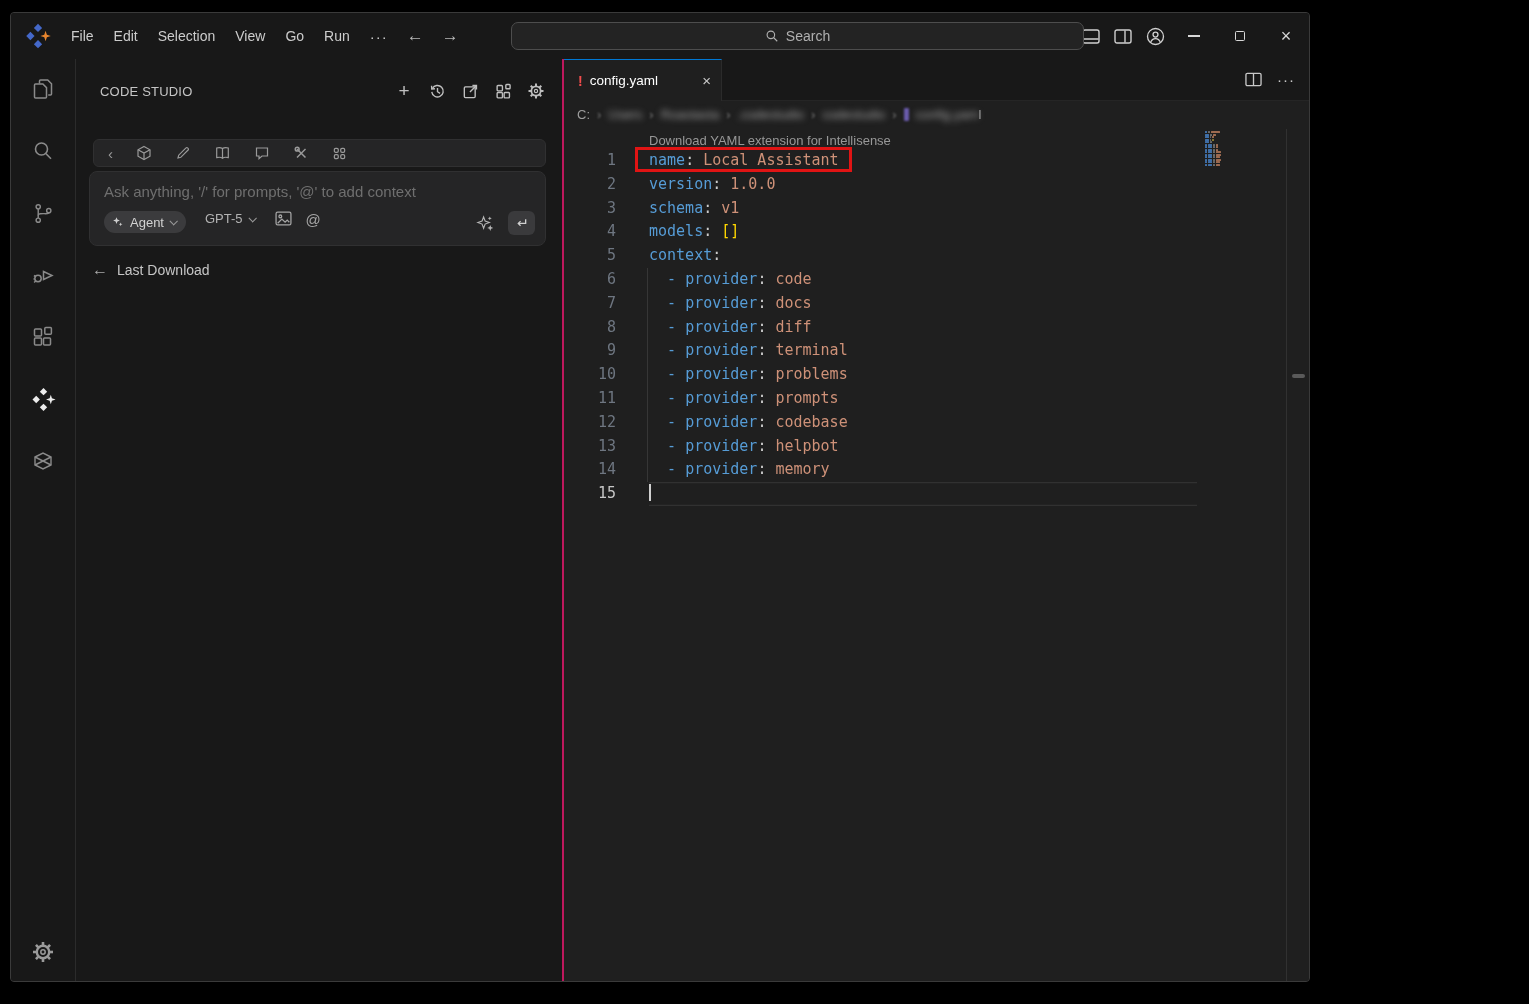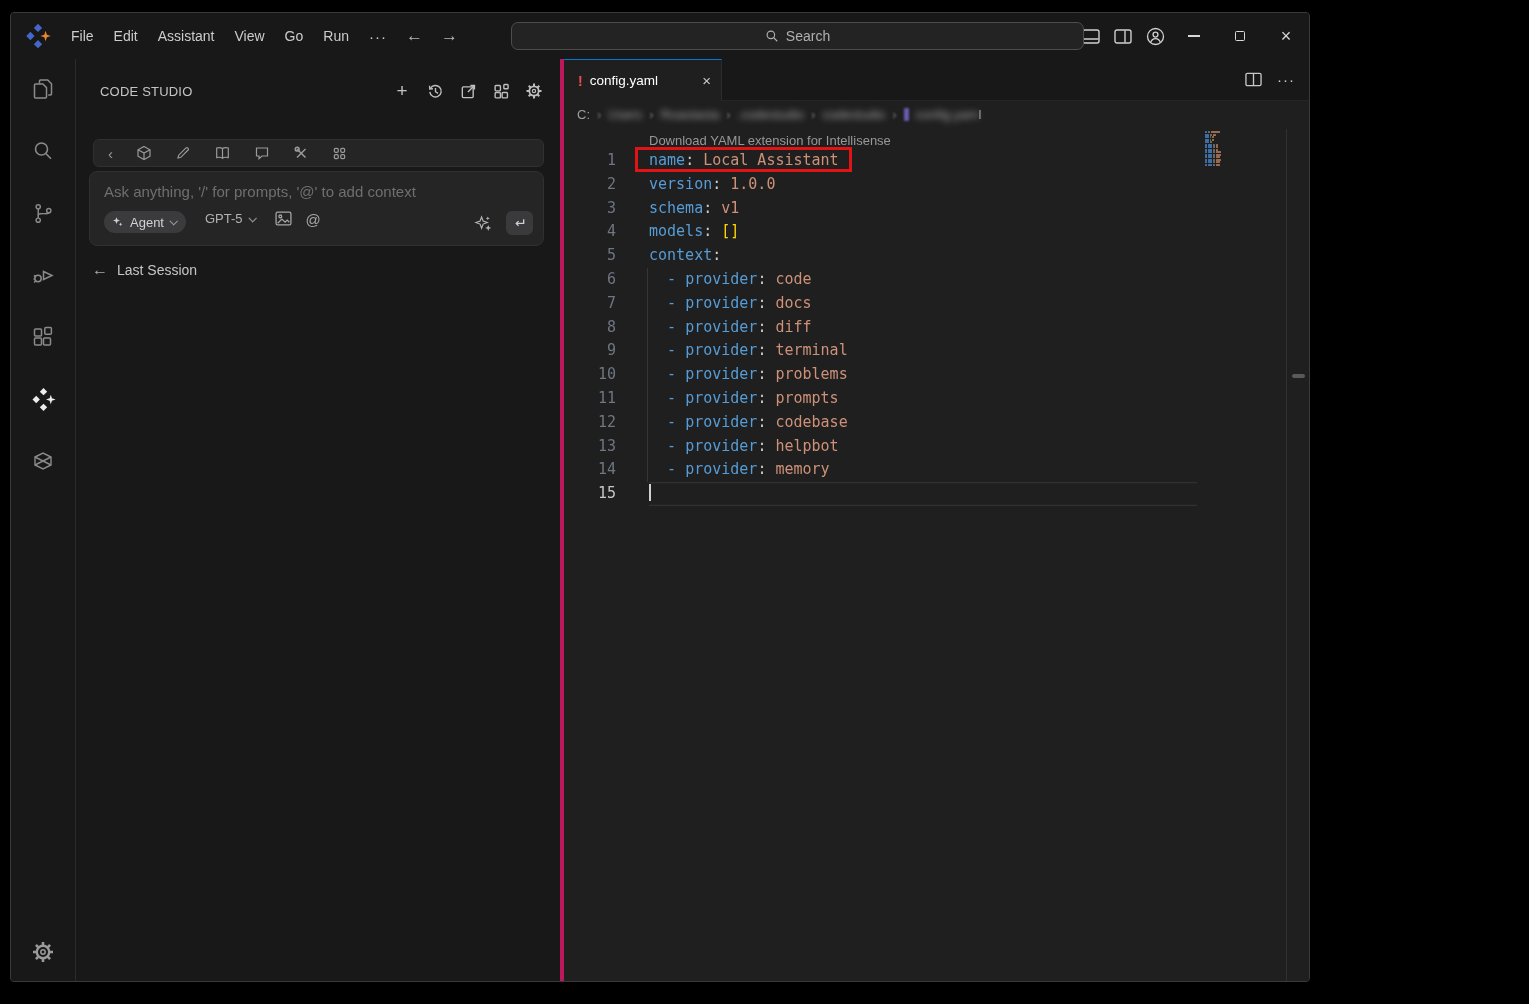--- a/index.html
+++ b/index.html
@@ -26,21 +26,21 @@
   .close-x { font-size:18px; font-weight:300; }
 
   
   .main { flex:1; display:flex; min-height:0; }
   .activitybar { flex:0 0 65px; background:var(--shell_bg,#181818); border-right:1px solid #2b2b2b;
                  display:flex; flex-direction:column; align-items:center; padding-top:17px; gap:36px; }
   .ab-icon { width:26px; height:26px; display:flex; align-items:center; justify-content:center; }
   .ab-bottom { margin-top:auto; margin-bottom:16px; }
 
   
-  .sidebar { flex:0 0 488px; background:var(--shell_bg,#181818); border-right:4px solid #be185d; position:relative; }
+  .sidebar { flex:0 0 488px; background:var(--shell_bg,#181818); border-right:2px solid #be185d; position:relative; }
   .sb-header { display:flex; align-items:center; padding:20px 14px 0 24px; }
   .sb-title { font-size:13px; color:#c5c5c5; letter-spacing:.2px; }
   .sb-actions { margin-left:auto; display:flex; align-items:center; gap:9px; }
   .sb-act { width:24px; height:24px; display:flex; align-items:center; justify-content:center; color:#c0c0c0; font-size:19px; border-radius:5px; }
   .chat-toolbar { margin:36px 16px 0 17px; height:28px; background:#252526; border:1px solid #303031; border-radius:6px;
                   display:flex; align-items:center; gap:23px; padding:0 14px; }
   .ct-icon { display:flex; align-items:center; justify-content:center; color:#9a9a9a; font-size:15px; }
   .chat-input { margin:4px 16px 0 13px; height:75px; background:#252526; border:1px solid #303031; border-radius:8px; position:relative; }
   .chat-input textarea { width:100%; height:38px; background:transparent; border:none; outline:none; resize:none;
                          font-family:"Liberation Sans",sans-serif; font-size:15px; color:#ccc; padding:11px 14px 0 14px; }
@@ -106,21 +106,21 @@
         <svg width="26" height="26" viewBox="0 0 24 24">
           <rect x="9.3" y="1.8" width="5.4" height="5.4" transform="rotate(45 12 4.5)" fill="#4468c9"></rect>
           <rect x="2.3" y="9.3" width="5.4" height="5.4" transform="rotate(45 5 12)" fill="#4468c9"></rect>
           <rect x="9.3" y="16.8" width="5.4" height="5.4" transform="rotate(45 12 19.5)" fill="#4468c9"></rect>
           <path d="M19 7.2 L20.2 10.8 L23.8 12 L20.2 13.2 L19 16.8 L17.8 13.2 L14.2 12 L17.8 10.8 Z" fill="#e8862e"></path>
         </svg>
       </div>
       <div class="menubar">
           <div class="menu-item">File</div>
           <div class="menu-item">Edit</div>
-          <div class="menu-item">Assistant</div>
+          <div class="menu-item">Selection</div>
           <div class="menu-item">View</div>
           <div class="menu-item">Go</div>
           <div class="menu-item">Run</div>
         </div>
       <div class="menu-more">···</div>
       <div class="nav-arrow">←</div>
       <div class="nav-arrow">→</div>
 
       <div class="search">
         <span>
@@ -371,21 +371,21 @@
                   <path d="M11.5 2 V6.5 H3.5"></path>
                     <path d="M6 4 L3.5 6.5 L6 9"></path>
                 </svg>
               </div>
             </div>
           </div>
         </div>
 
         <div class="last-session">
           <span class="ls-arrow">←</span>
-          <span>Last Session</span>
+          <span>Last Download</span>
         </div>
       </div>
 
       <div class="editor">
         <div class="tabbar">
           <div class="tab">
             <span class="tab-err">!</span>
             <span class="tab-label">config.yaml</span>
             <span class="tab-close">×</span>
           </div>

